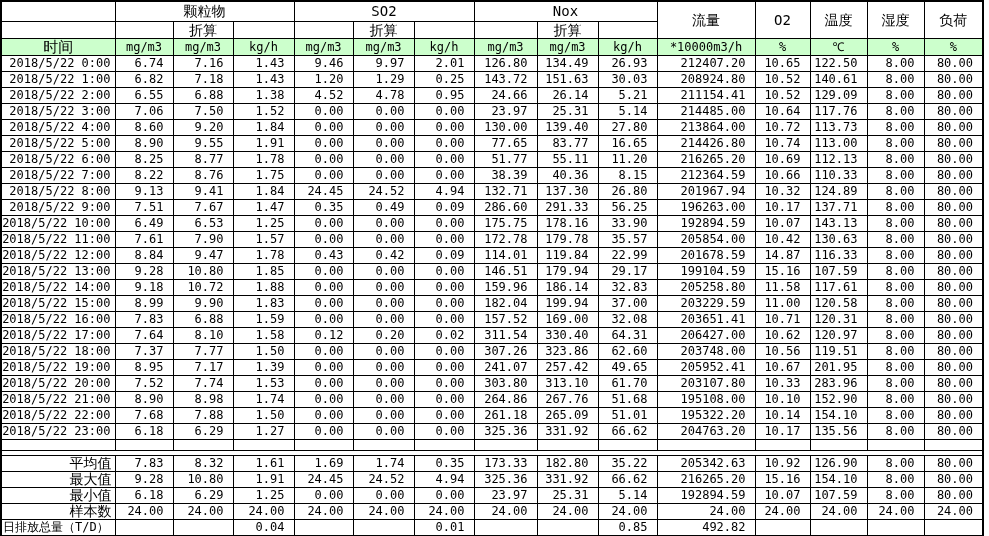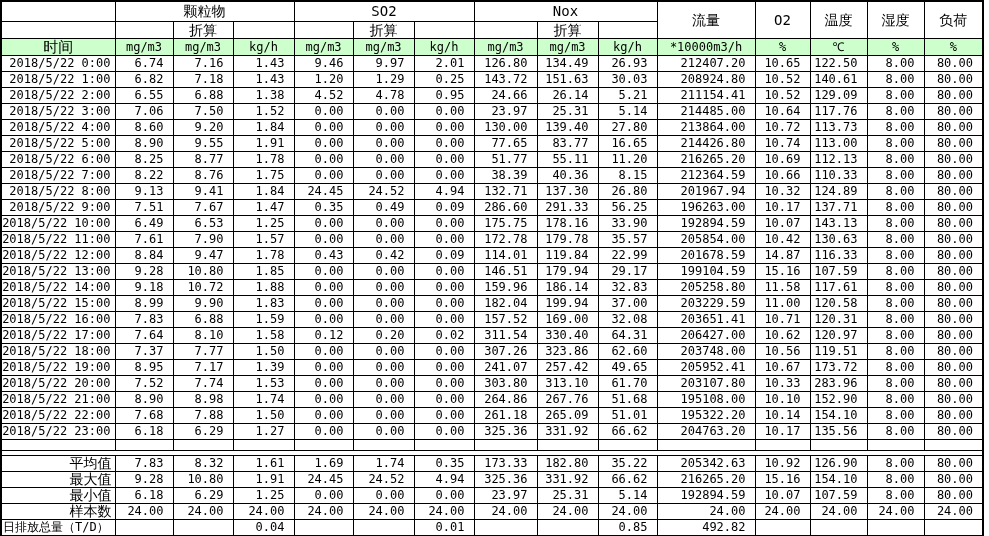--- a/index.html
+++ b/index.html
@@ -418,21 +418,21 @@
           <td class="num">7.17</td>
           <td class="num">1.39</td>
           <td class="num">0.00</td>
           <td class="num">0.00</td>
           <td class="num">0.00</td>
           <td class="num">241.07</td>
           <td class="num">257.42</td>
           <td class="num">49.65</td>
           <td class="num">205952.41</td>
           <td class="num">10.67</td>
-          <td class="num">173.72</td>
+          <td class="num">201.95</td>
           <td class="num">8.00</td>
           <td class="num">80.00</td>
         </tr>
         <tr>
           <td class="time">2018/5/22 20:00</td>
           <td class="num">7.52</td>
           <td class="num">7.74</td>
           <td class="num">1.53</td>
           <td class="num">0.00</td>
           <td class="num">0.00</td>

